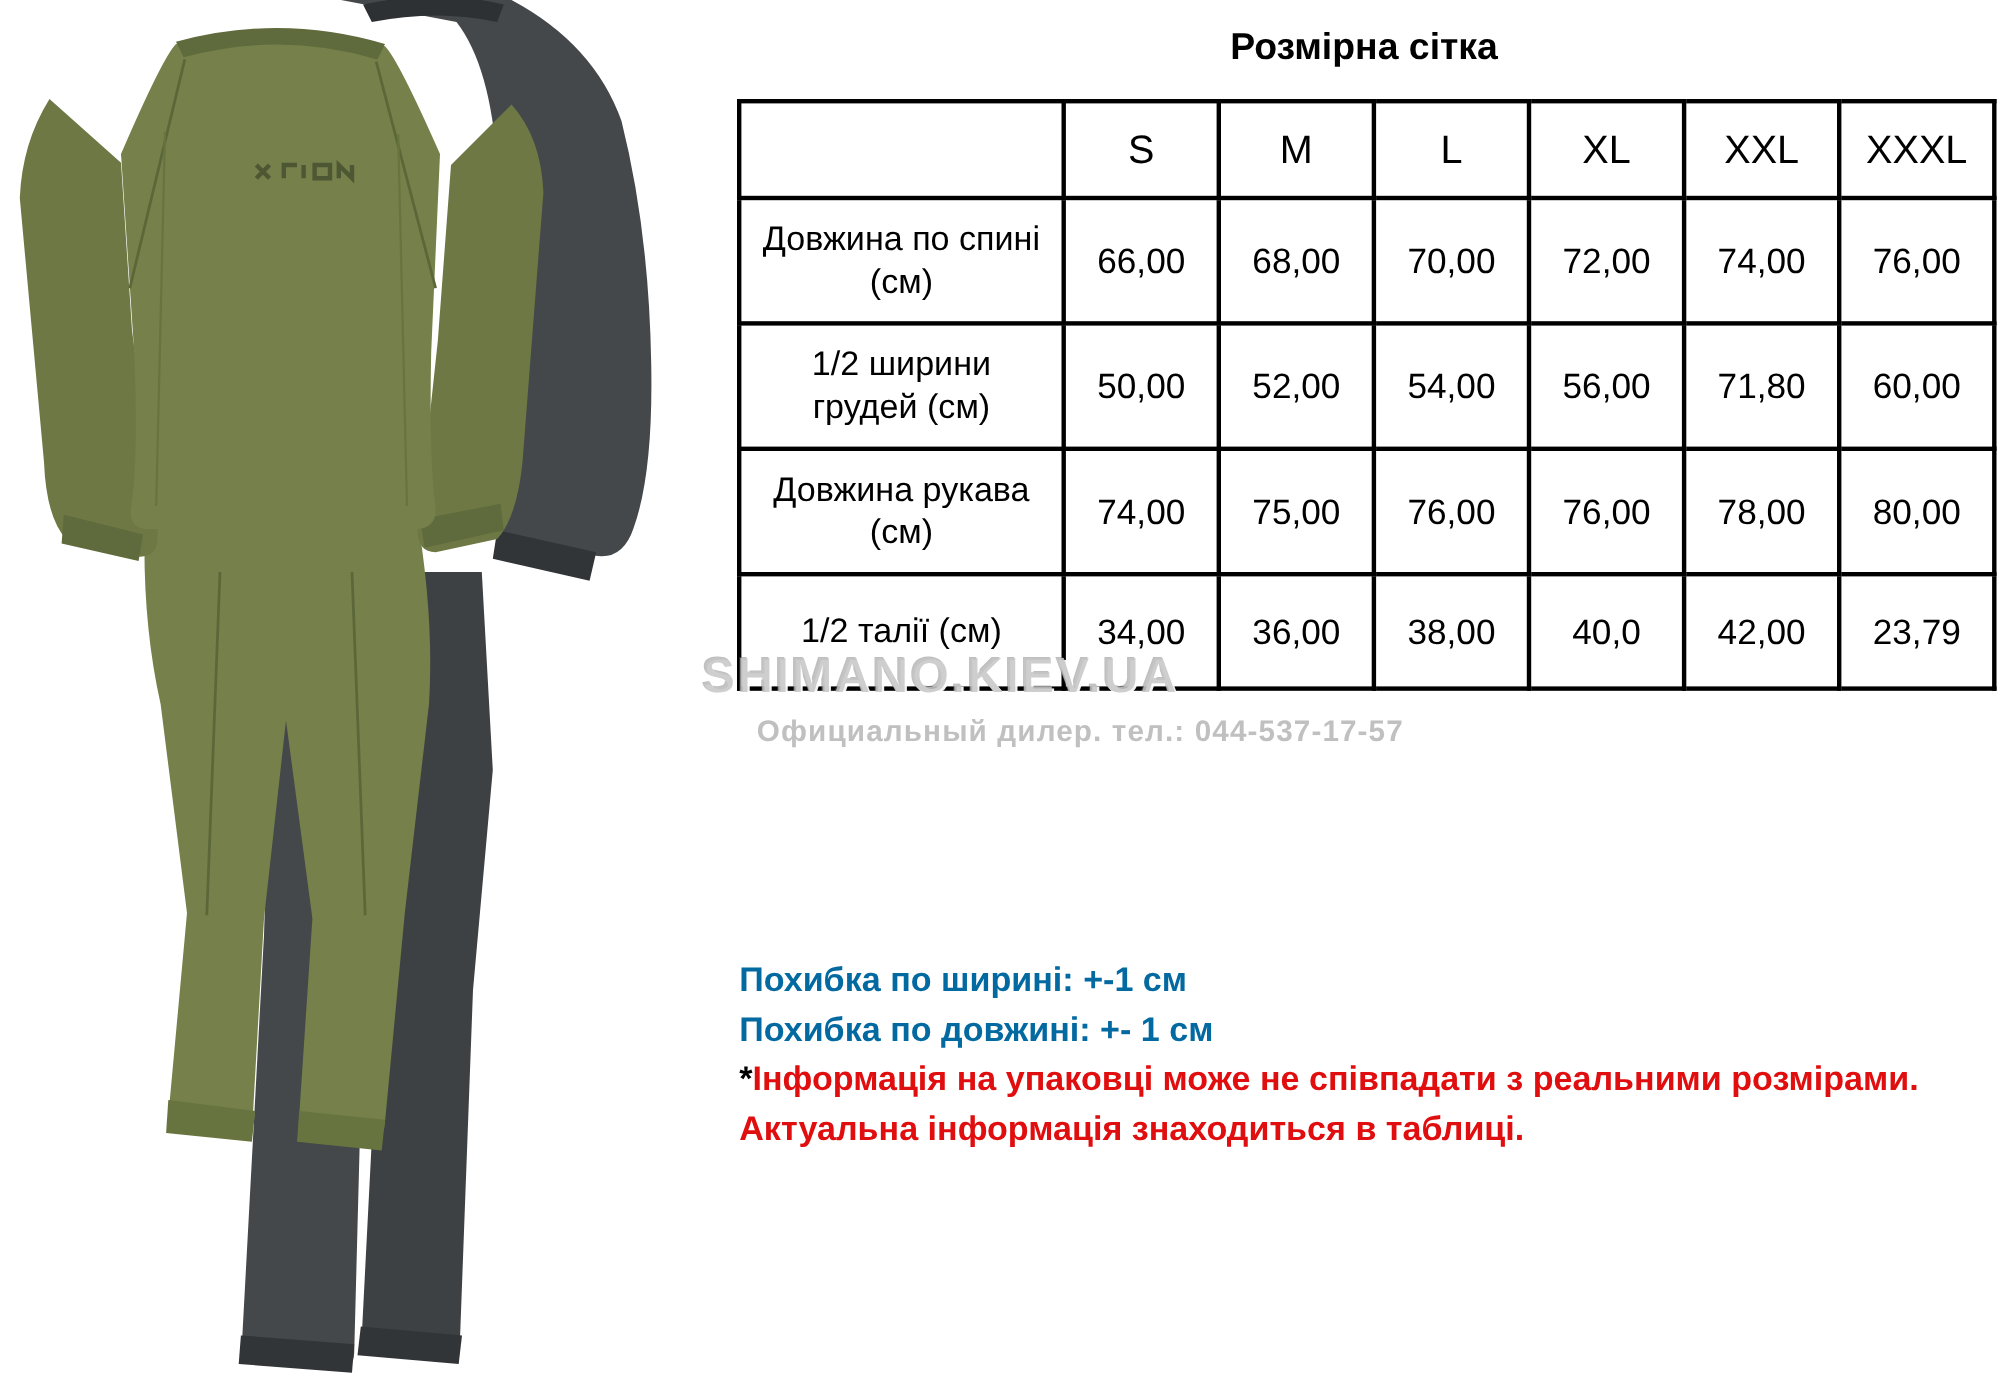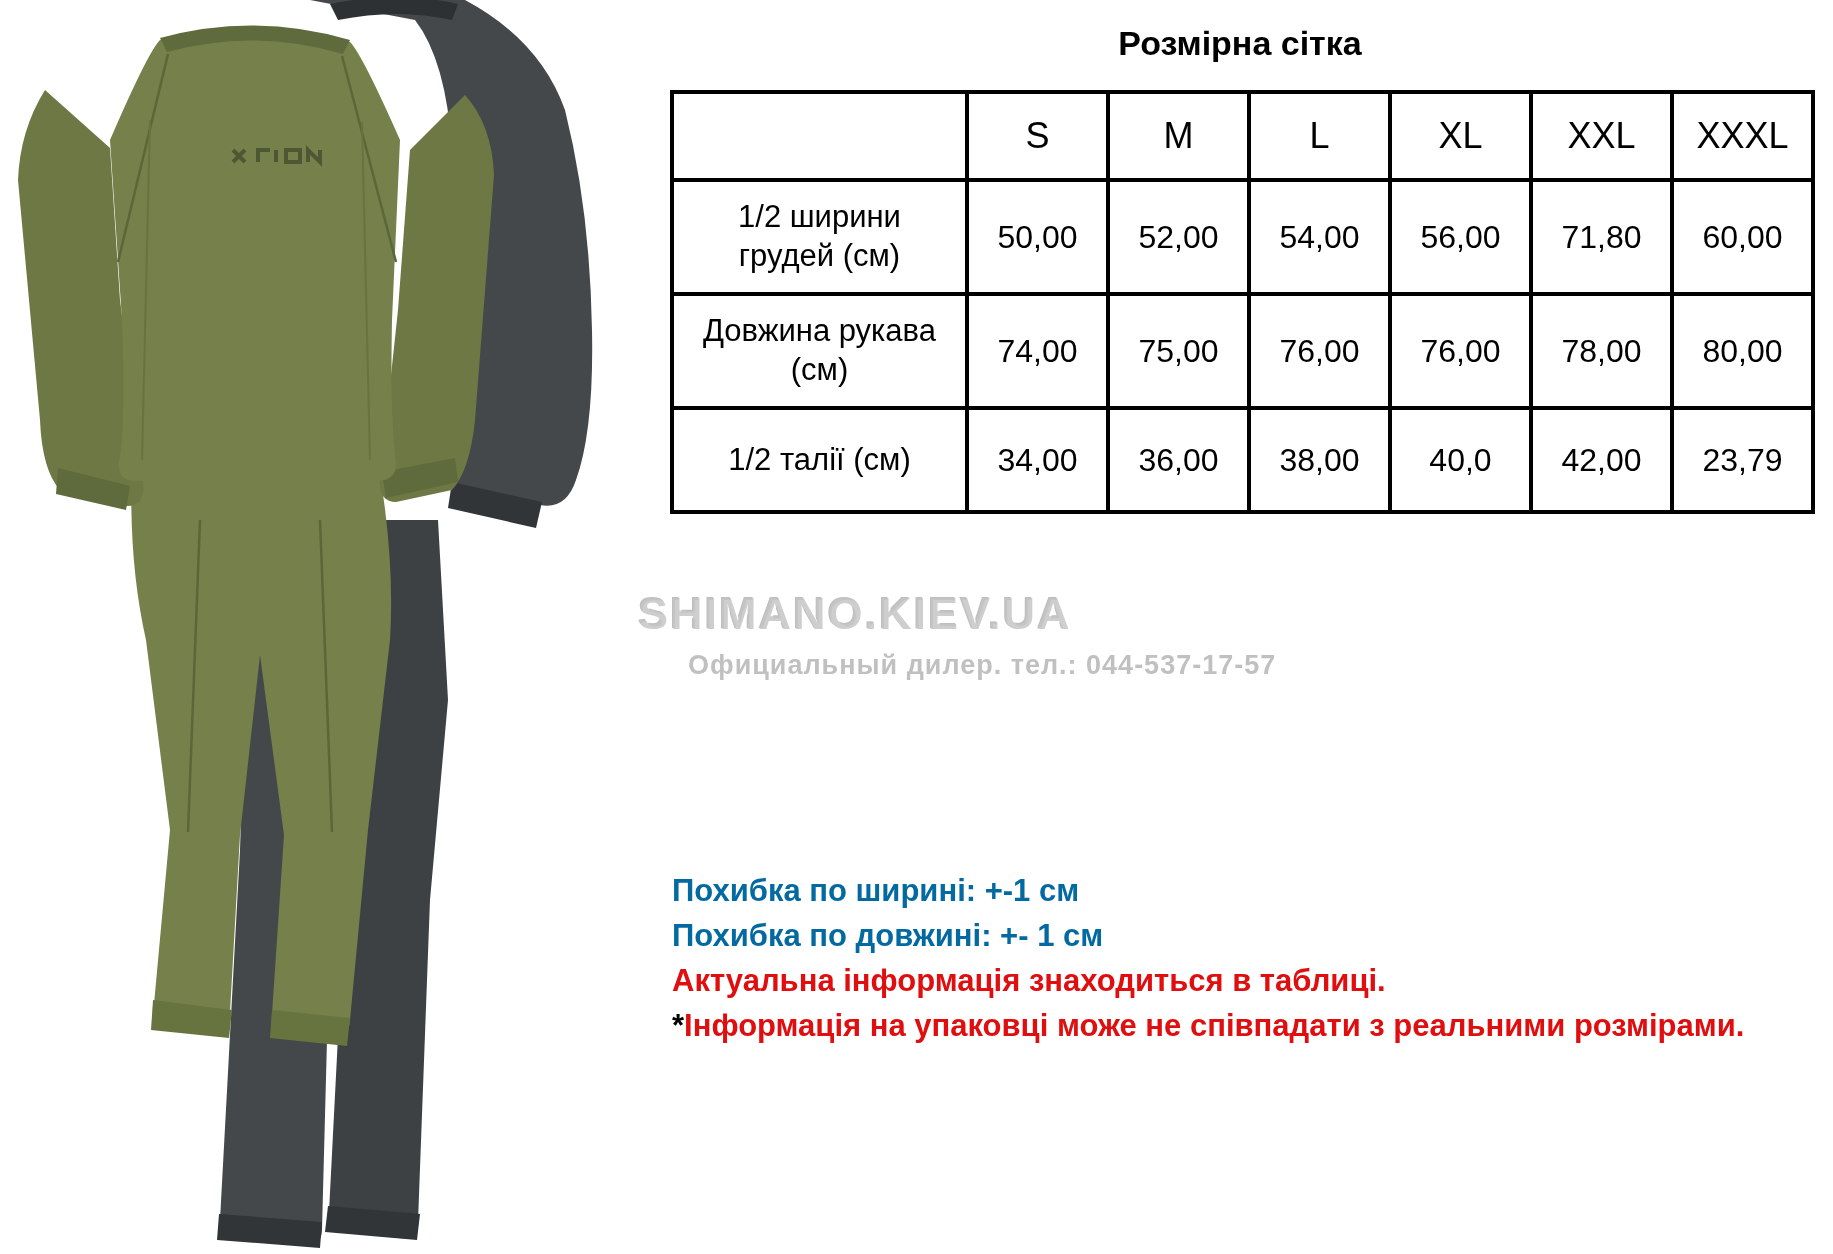--- a/index.html
+++ b/index.html
@@ -118,20 +118,30 @@
       <th></th>
       <th>S</th>
       <th>M</th>
       <th>L</th>
       <th>XL</th>
       <th>XXL</th>
       <th>XXXL</th>
     </tr>
   </thead>
   <tbody>
+    <tr class="r1">
+      <td class="label-cell">Довжина по спині
+(см)</td>
+      <td class="value-cell">66,00</td>
+      <td class="value-cell">68,00</td>
+      <td class="value-cell">70,00</td>
+      <td class="value-cell">72,00</td>
+      <td class="value-cell">74,00</td>
+      <td class="value-cell">76,00</td>
+    </tr>
     <tr class="r2">
       <td class="label-cell">1/2 ширини
 грудей (см)</td>
       <td class="value-cell">50,00</td>
       <td class="value-cell">52,00</td>
       <td class="value-cell">54,00</td>
       <td class="value-cell">56,00</td>
       <td class="value-cell">71,80</td>
       <td class="value-cell">60,00</td>
     </tr>
@@ -153,18 +163,18 @@
       <td class="value-cell">40,0</td>
       <td class="value-cell">42,00</td>
       <td class="value-cell">23,79</td>
     </tr>
   </tbody>
 </table>
 
 <div class="notes">
   <p class="note-line">Похибка по ширині: +-1 см</p>
   <p class="note-line">Похибка по довжині: +- 1 см</p>
+  <p class="red-line"><span class="asterisk">*</span><span>Інформація на упаковці може не співпадати з реальними розмірами.</span></p>
   <p class="red-line">Актуальна інформація знаходиться в таблиці.</p>
-  <p class="red-line"><span class="asterisk">*</span><span>Інформація на упаковці може не співпадати з реальними розмірами.</span></p>
 </div>
 
 <div class="wm-big">SHIMANO.KIEV.UA</div>
 <div class="wm-small">Официальный дилер. тел.: 044-537-17-57</div>
 
 </body></html>

